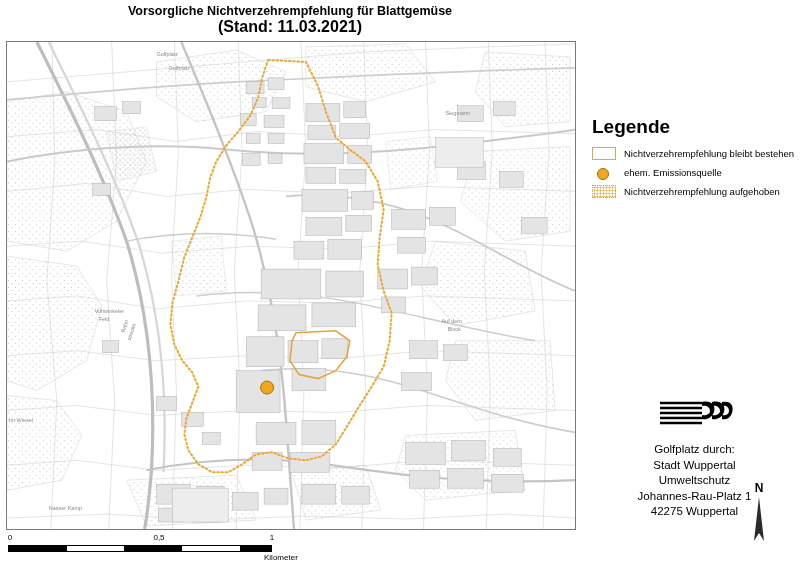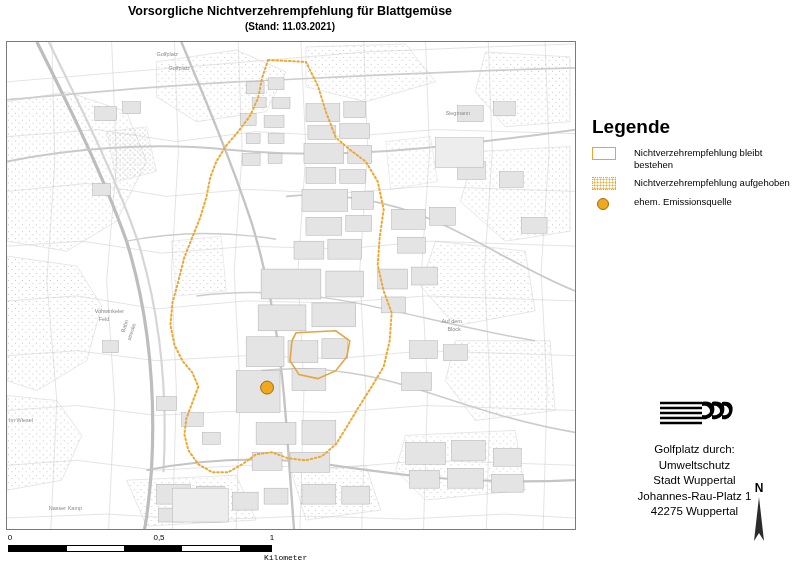--- a/index.html
+++ b/index.html
@@ -23,21 +23,21 @@
     top: 4px;
     width: 580px;
     text-align: center;
   }
   #title-block .t1 {
     font-size: 12.5px;
     font-weight: bold;
     line-height: 15px;
   }
   #title-block .t2 {
-    font-size: 10px;
+    font-size: 16px;
     font-weight: bold;
     line-height: 15px;
   }
 
   
   #map-frame {
     position: absolute;
     left: 6px;
     top: 41px;
     width: 570px;
@@ -85,39 +85,38 @@
     line-height: 9px;
     transform: translateX(-50%);
     white-space: nowrap;
   }
   #scalebar .units {
     position: absolute;
     left: 258px;
     top: 20px;
     font-size: 8px;
     line-height: 9px;
-    font-family: Liberation Mono, monospace;
   }
 
   
   #legend {
     position: absolute;
     left: 592px;
     top: 116px;
     width: 205px;
   }
   #legend .legend-title {
     font-size: 19px;
     font-weight: bold;
     margin-bottom: 9px;
   }
   #legend .legend-row {
     display: flex;
+    align-items: center;
     margin-bottom: 6px;
-    gap: 10px;
   }
   #legend .sym {
     width: 24px;
     height: 13px;
     margin-right: 8px;
     flex: 0 0 auto;
     box-sizing: border-box;
   }
   #legend .sym-solid {
     border: 1px solid #e8a33d;
@@ -403,43 +402,43 @@
 
 <div id="legend">
   <div class="legend-title">Legende</div>
 
   <div class="legend-row">
     <span class="sym sym-solid"></span>
     <span class="legend-label">Nichtverzehrempfehlung bleibt bestehen</span>
   </div>
 
   <div class="legend-row">
+    <span class="sym sym-point"></span>
+    <span class="legend-label">ehem. Emissionsquelle</span>
+  </div>
+
+  <div class="legend-row">
     <span class="sym sym-dotted"></span>
     <span class="legend-label">Nichtverzehrempfehlung aufgehoben</span>
-  </div>
-
-  <div class="legend-row">
-    <span class="sym sym-point"></span>
-    <span class="legend-label">ehem. Emissionsquelle</span>
   </div>
 </div>
 
 <div id="credits">
   <svg id="logo" viewBox="0 0 78 30">
     <g fill="none" stroke="#000000" stroke-width="2.6" stroke-linecap="butt">
       <path d="M4,5 H46"></path>
       <path d="M4,10 H46"></path>
       <path d="M4,15 H46"></path>
       <path d="M4,20 H46"></path>
       <path d="M4,25 H46"></path>
     </g>
     <g fill="#000000">
       <path d="M46,4 C56,2 60,8 58,14 C56,20 50,22 46,21 L46,17 C50,18 54,16 54,13 C54,9 50,7 46,8 Z"></path>
       <path d="M56,4 C66,2 70,8 68,14 C66,20 60,22 56,21 L56,17 C60,18 64,16 64,13 C64,9 60,7 56,8 Z"></path>
       <path d="M66,4 C76,2 78,9 76,15 C74,21 69,22 66,21 L66,17 C70,18 73,16 73,13 C73,9 70,7 66,8 Z"></path>
     </g>
   </svg>
   <div class="line">Golfplatz durch:</div>
+  <div class="line">Stadt Wuppertal</div>
   <div class="line">Umweltschutz</div>
-  <div class="line">Stadt Wuppertal</div>
   <div class="line">Johannes-Rau-Platz 1</div>
   <div class="line">42275 Wuppertal</div>
 </div>
 
 </body></html>

